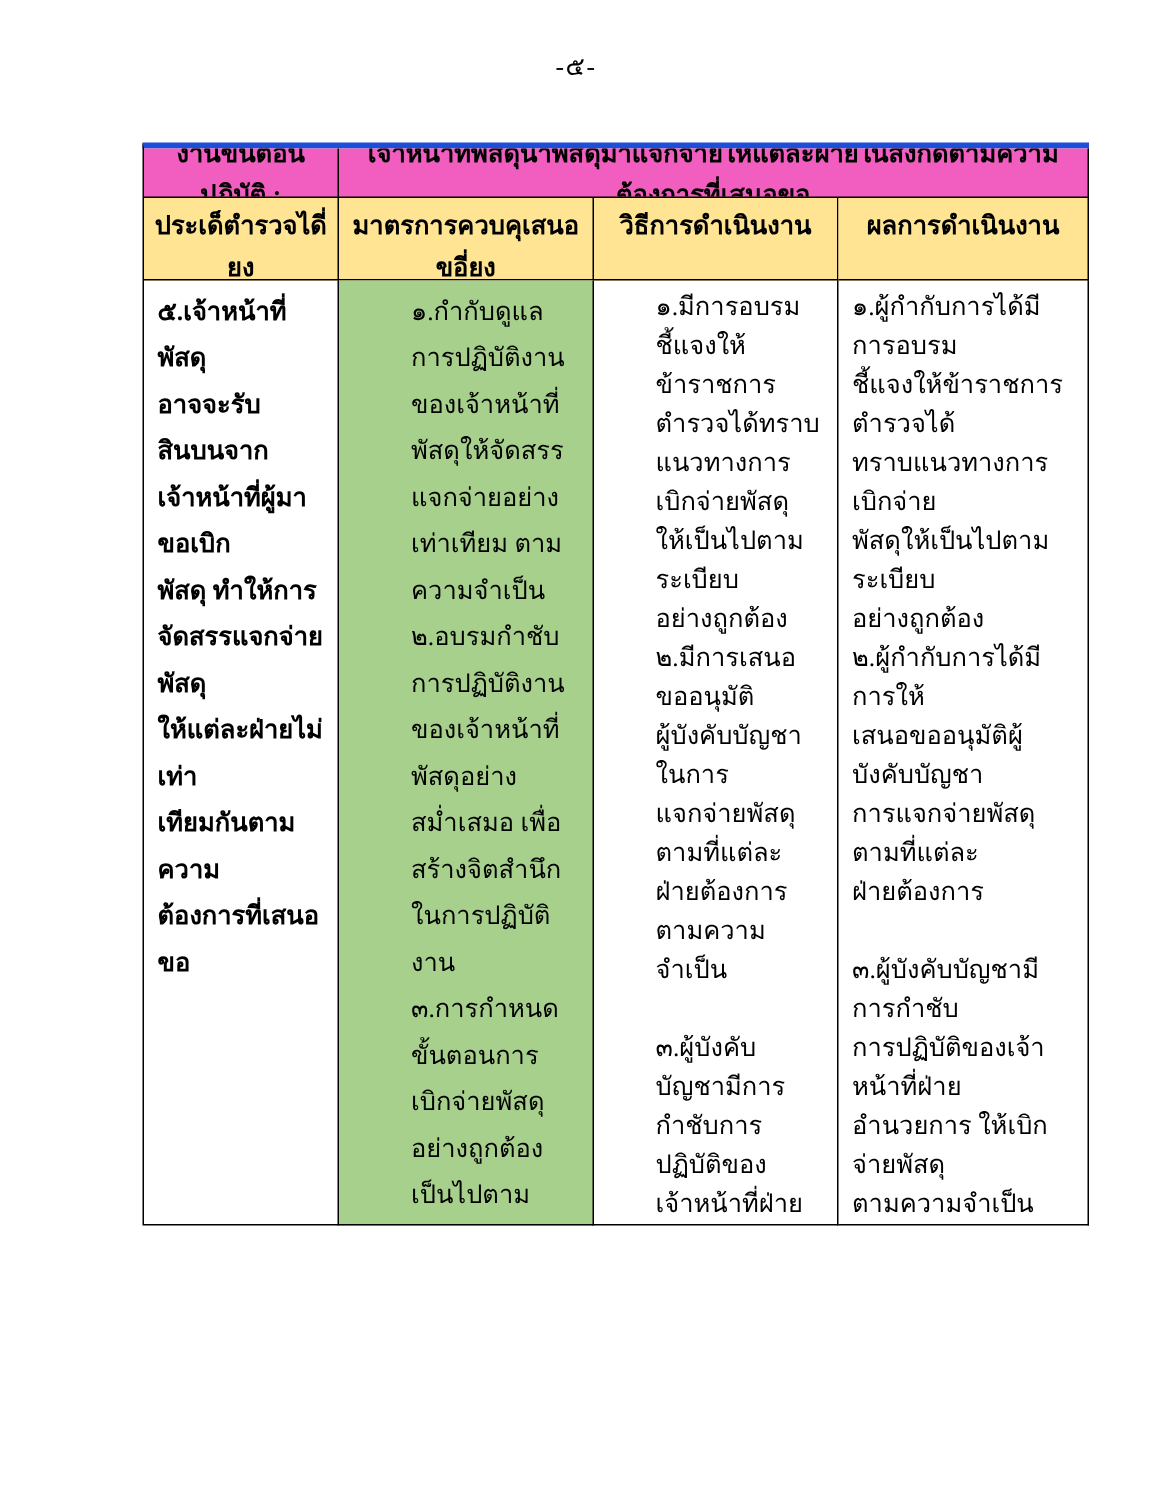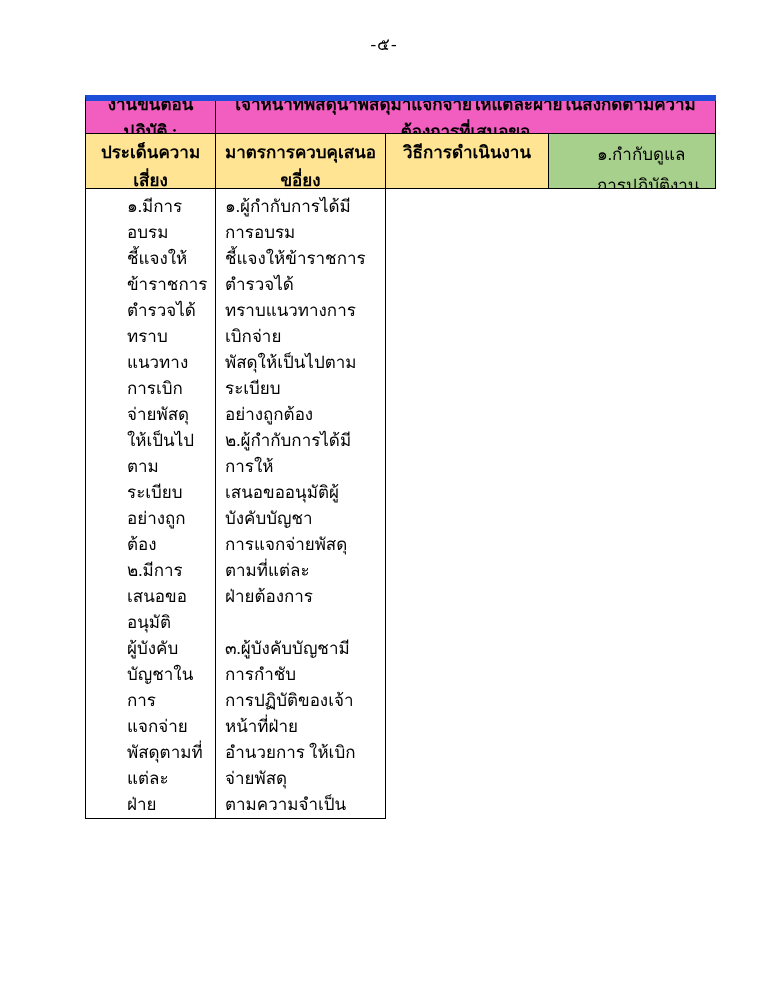--- a/index.html
+++ b/index.html
@@ -9,25 +9,25 @@
     font-family:"Liberation Serif","DejaVu Serif",serif;
     color:#000;
     position:relative;
   }
   .page { position:absolute; inset:0; }
   .page-number {
     position:absolute; top:30px; left:0; right:0;
     text-align:center; font-size:17px; letter-spacing:1px;
   }
   .risk-table {
-    position:absolute; left:85px; top:95px;
+    position:absolute; left:95px; top:95px;
     display:grid;
     grid-template-columns:130px 170px 163px 167px;
     grid-template-rows:33px 55px 630px;
-    border-top:6px solid #1d4ed8;
+    border-top:4px solid #1d4ed8;
     border-left:1px solid #000;
     font-family:Liberation Serif, serif;
   }
   .cell {
     box-sizing:border-box;
     border-right:1px solid #000;
     border-bottom:1px solid #000;
     overflow:hidden;
   }
   .r1 {
@@ -60,25 +60,34 @@
 
 <div class="page">
 
   <div class="page-number">-๕-</div>
 
   <div class="risk-table">
 
     <div class="cell r1">งานขั้นตอนปฏิบัติ :</div>
     <div class="cell r1 c-title">เจ้าหน้าที่พัสดุนำพัสดุมาแจกจ่ายให้แต่ละฝ่ายในสังกัดตามความต้องการที่เสนอขอ</div>
 
-    <div class="cell r2">ประเด็นความเสี่ยง</div>
+    <div class="cell r2">ประเด็ตำรวจไดี่ยง</div>
     <div class="cell r2">มาตรการควบคุเสนอขอี่ยง
 ต่อการรับสินบน</div>
     <div class="cell r2">วิธีการดำเนินงาน</div>
+    <div class="cell r2">ผลการดำเนินงาน</div>
 
+    <div class="cell body body-risk">๕.เจ้าหน้าที่พัสดุ
+อาจจะรับสินบนจาก
+เจ้าหน้าที่ผู้มาขอเบิก
+พัสดุ ทำให้การ
+จัดสรรแจกจ่ายพัสดุ
+ให้แต่ละฝ่ายไม่เท่า
+เทียมกันตามความ
+ต้องการที่เสนอขอ</div>
     <div class="cell body body-control">๑.กำกับดูแลการปฏิบัติงาน
 ของเจ้าหน้าที่พัสดุให้จัดสรร
 แจกจ่ายอย่างเท่าเทียม ตาม
 ความจำเป็น
 ๒.อบรมกำชับการปฏิบัติงาน
 ของเจ้าหน้าที่พัสดุอย่าง
 สม่ำเสมอ เพื่อสร้างจิตสำนึก
 ในการปฏิบัติงาน
 ๓.การกำหนดขั้นตอนการ
 เบิกจ่ายพัสดุอย่างถูกต้อง

